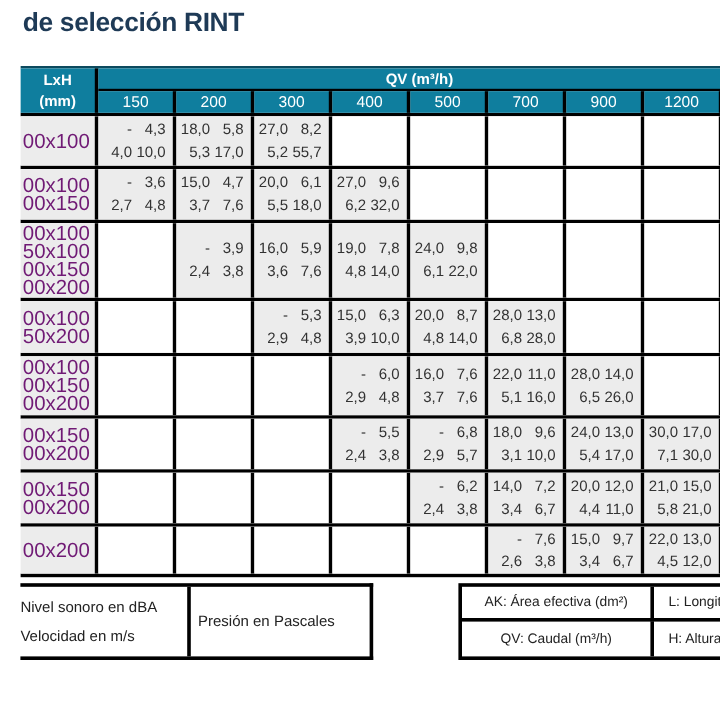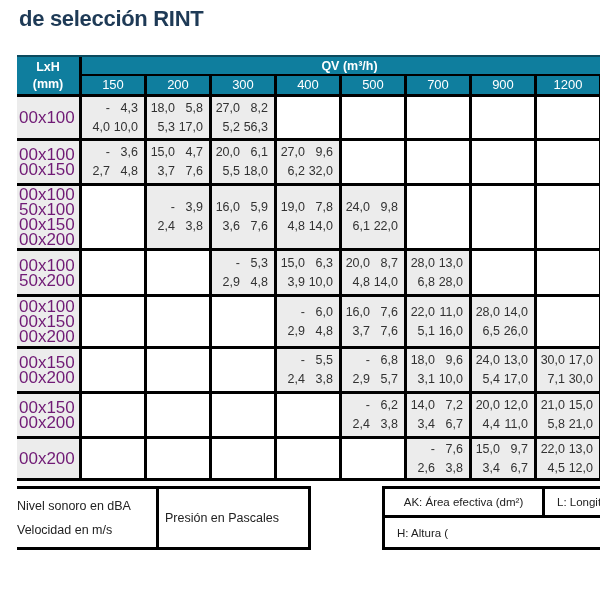--- a/index.html
+++ b/index.html
@@ -105,21 +105,21 @@
               <span>17,0</span>
             </div>
           </div>
           <div class="cell filled">
             <div class="vline">
               <span>27,0</span>
               <span>8,2</span>
             </div>
             <div class="vline">
               <span>5,2</span>
-              <span>56,3</span>
+              <span>55,7</span>
             </div>
           </div>
           <div class="cell"></div>
           <div class="cell"></div>
           <div class="cell"></div>
           <div class="cell"></div>
           <div class="cell"></div>
           <div class="cell partial"></div>
         </div>
         <div class="trow" style="height: 45px;">
@@ -511,16 +511,17 @@
       <div>Velocidad en m/s</div>
     </div>
     <div class="ll-cell second">
       <div>Presión en Pascales</div>
     </div>
   </div>
 
   <div class="legend-right">
     <div class="lr-cell c1 r1">AK: Área efectiva (dm²)</div>
     <div class="lr-cell c2 r1">L: Longitu</div>
+    <div class="lr-cell c1">QV: Caudal (m³/h)</div>
     <div class="lr-cell c2">H: Altura (</div>
   </div>
 
 </div>
 
 </body></html>

